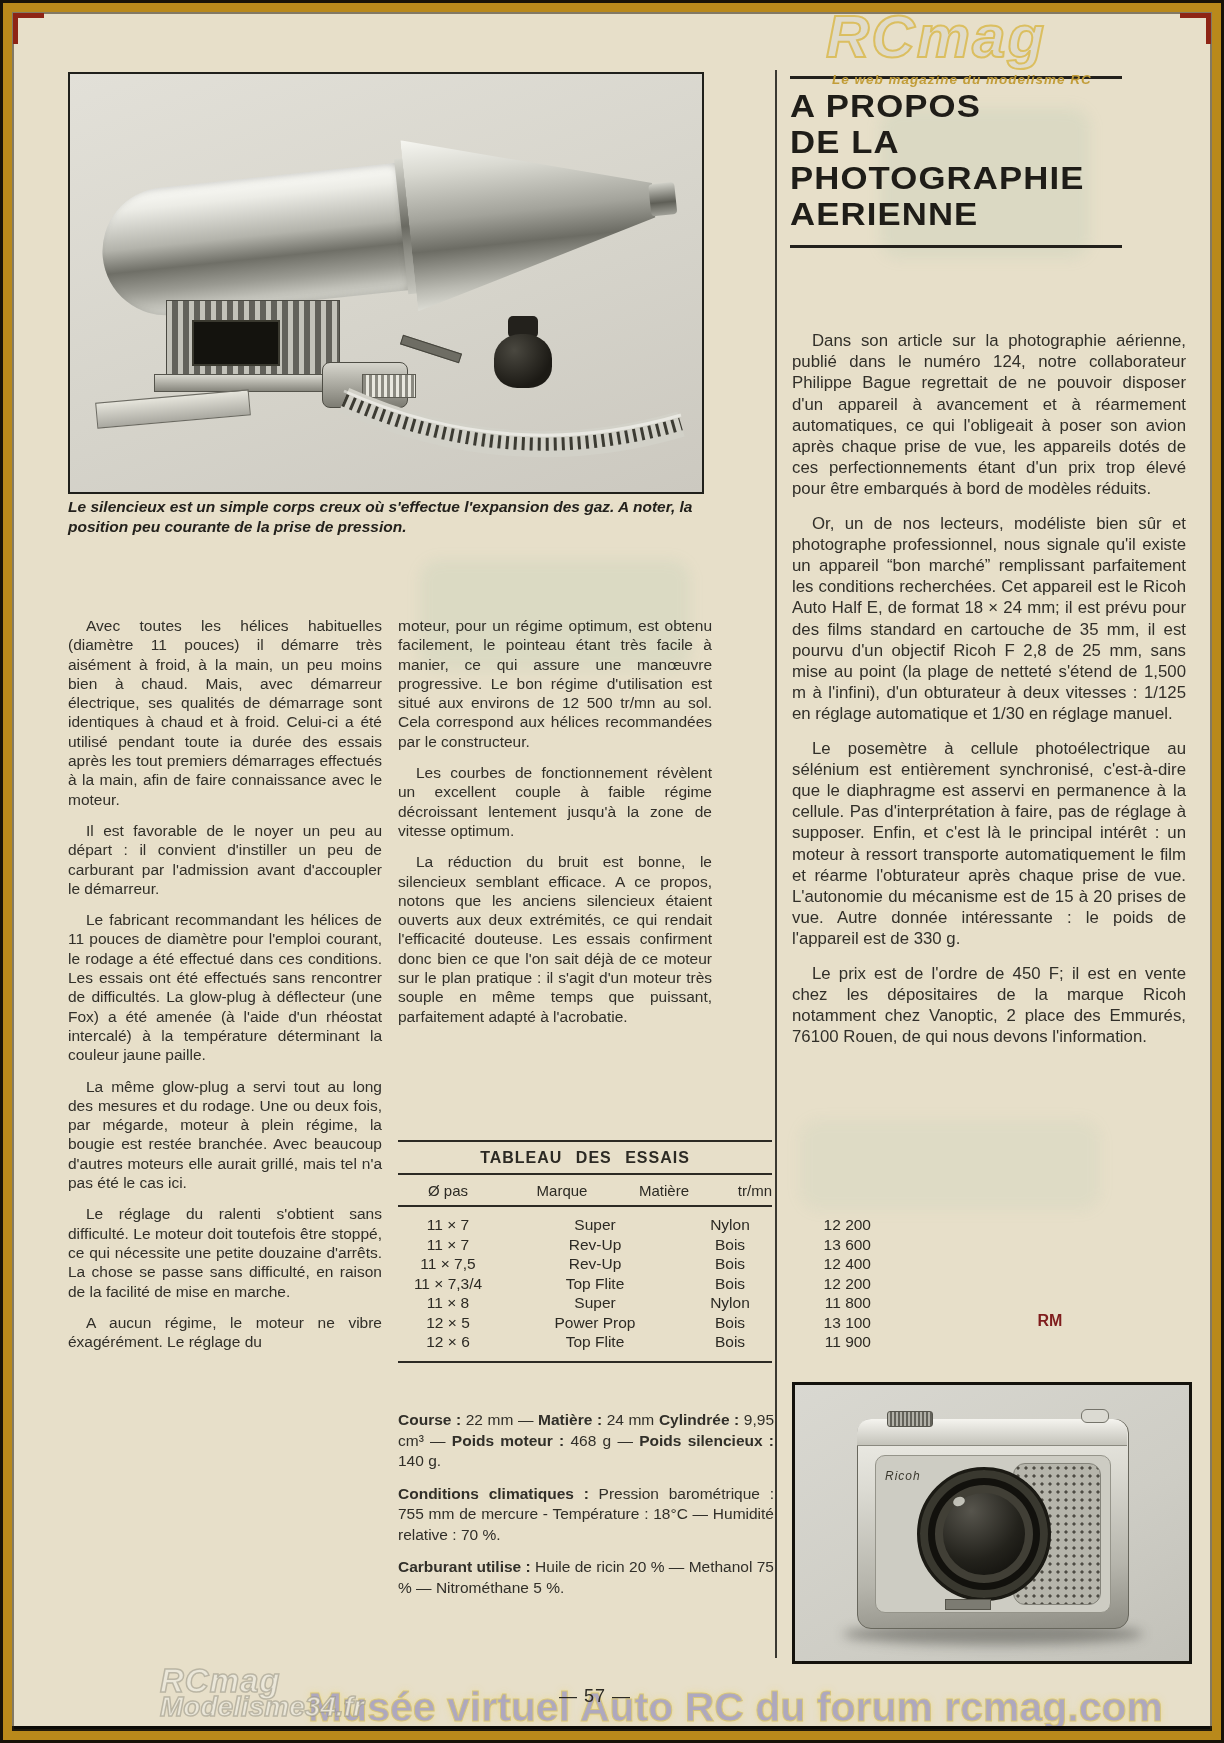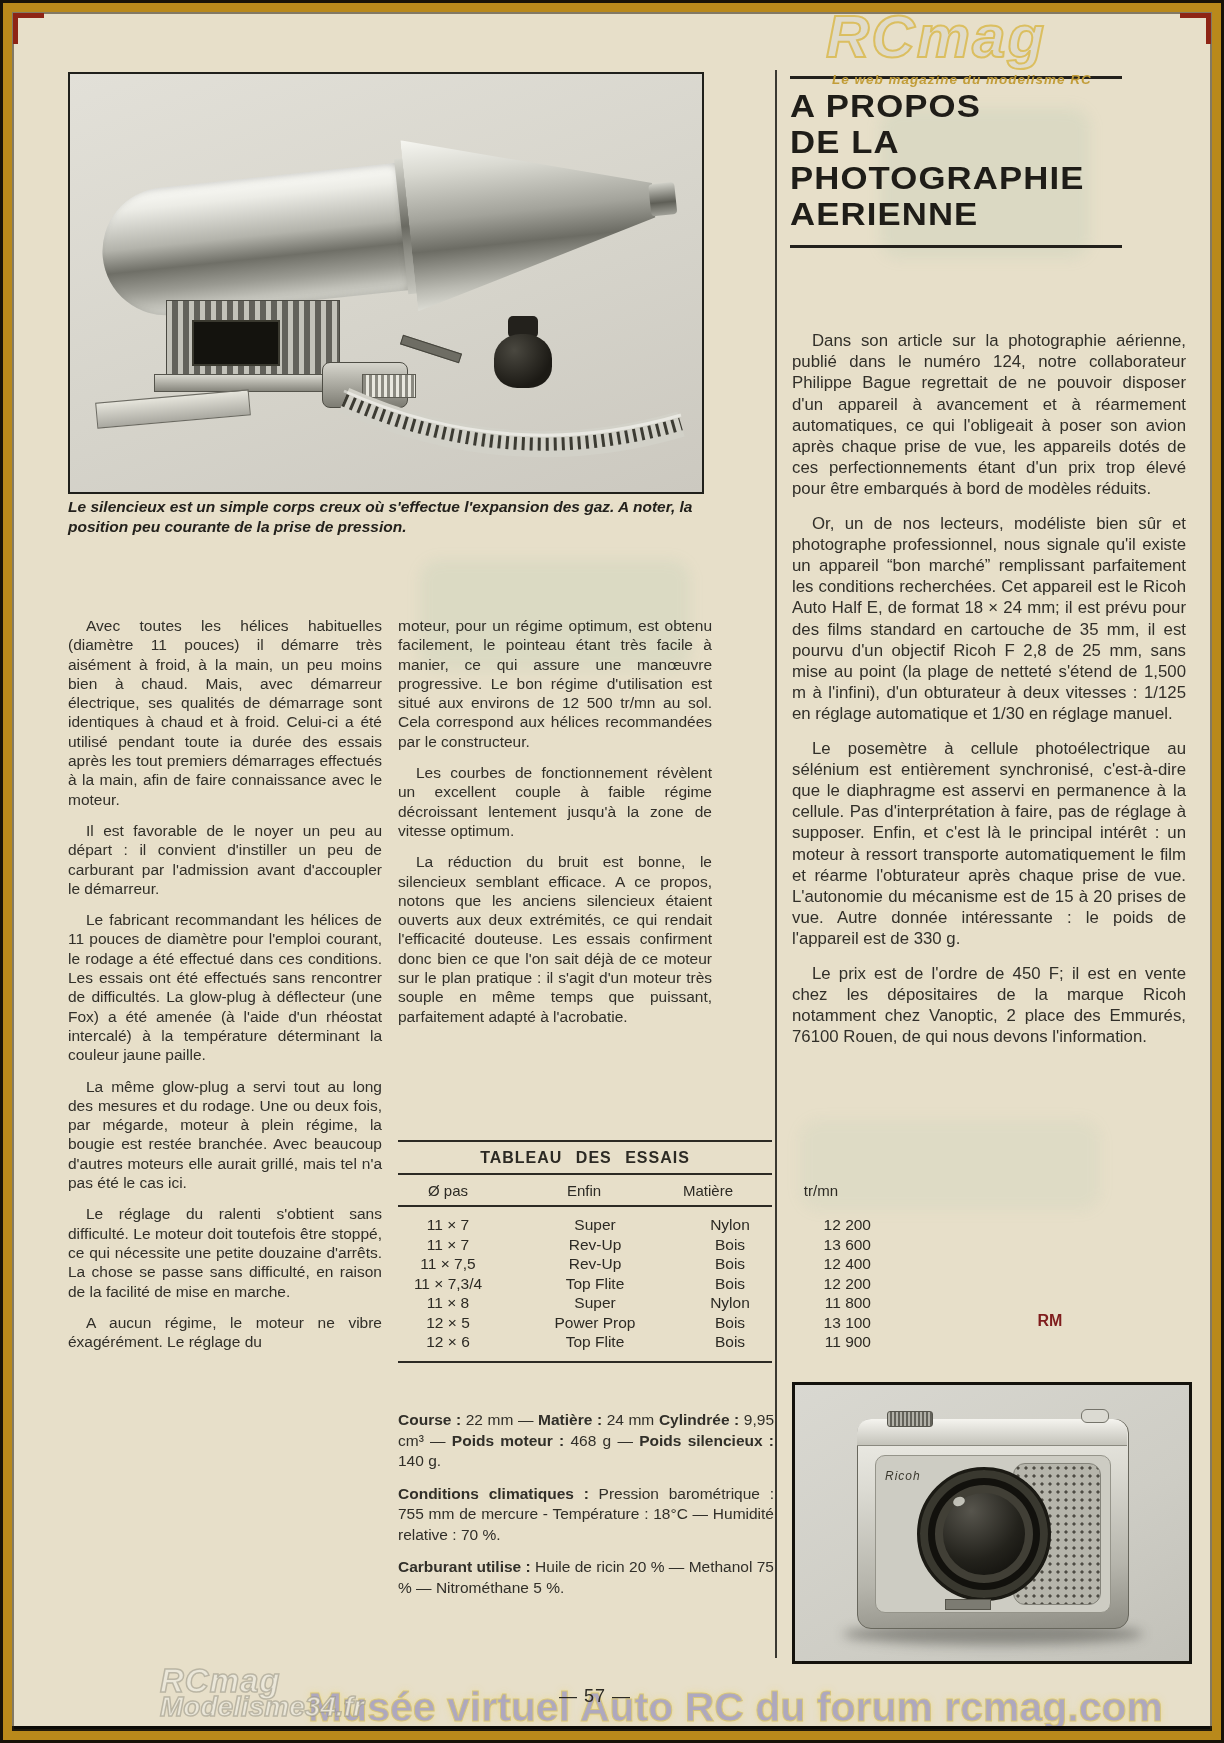--- a/index.html
+++ b/index.html
@@ -66,21 +66,21 @@
   .col p.noindent{text-indent:0;}
   #col1{left:68px;top:616px;width:314px;}
   #col2{left:398px;top:616px;width:314px;}
 
   .divider{position:absolute;left:775px;top:70px;width:2px;height:1588px;background:#3b3932;z-index:2;}
 
   
   .essais{position:absolute;left:398px;top:1140px;width:374px;z-index:2;color:#2c2a24;}
   .essais .rule{border-top:2px solid #2c2a24;height:0;}
   .t-title{text-align:center;font-weight:bold;font-size:16px;letter-spacing:1px;word-spacing:8px;padding:7px 0 6px 0;}
-  .t-grid{display:grid;grid-template-columns:100px 128px 76px 70px;align-items:center;gap:22px;}
+  .t-grid{display:grid;grid-template-columns:100px 128px 76px 70px;align-items:center;}
   .t-head{font-size:15px;padding:7px 0 6px 0;}
   .t-head span{text-align:center;}
   .t-rows{padding:8px 0 9px 0;font-size:15.5px;}
   .t-grid span:nth-child(1){text-align:center;}
   .t-grid span:nth-child(2){text-align:center;}
   .t-grid span:nth-child(3){text-align:center;}
   .t-grid span:nth-child(4){text-align:right;}
   .t-row{display:grid;grid-template-columns:100px 128px 76px 70px;line-height:19.5px;gap:33px;}
   .t-row span:nth-child(1){text-align:center;}
   .t-row span:nth-child(2){text-align:center;}
@@ -206,21 +206,21 @@
 </div>
 
 <div class="divider"></div>
 
 <div class="essais">
   <div class="rule"></div>
   <div class="t-title">TABLEAU DES ESSAIS</div>
   <div class="rule"></div>
   <div class="t-grid t-head">
     <span>Ø pas</span>
-    <span>Enfin</span>
+    <span>Marque</span>
     <span>Matière</span>
     <span>tr/mn</span>
   </div>
   <div class="rule"></div>
   <div class="t-rows">
     <div class="t-row">
       <span>11 × 7</span>
       <span>Super</span>
       <span>Nylon</span>
       <span>12 200</span>

